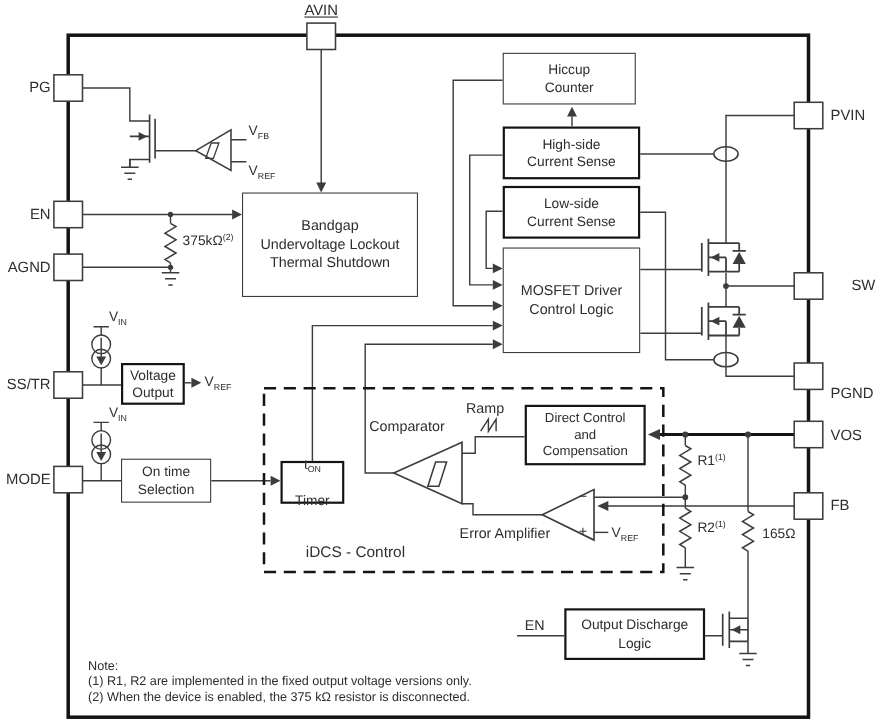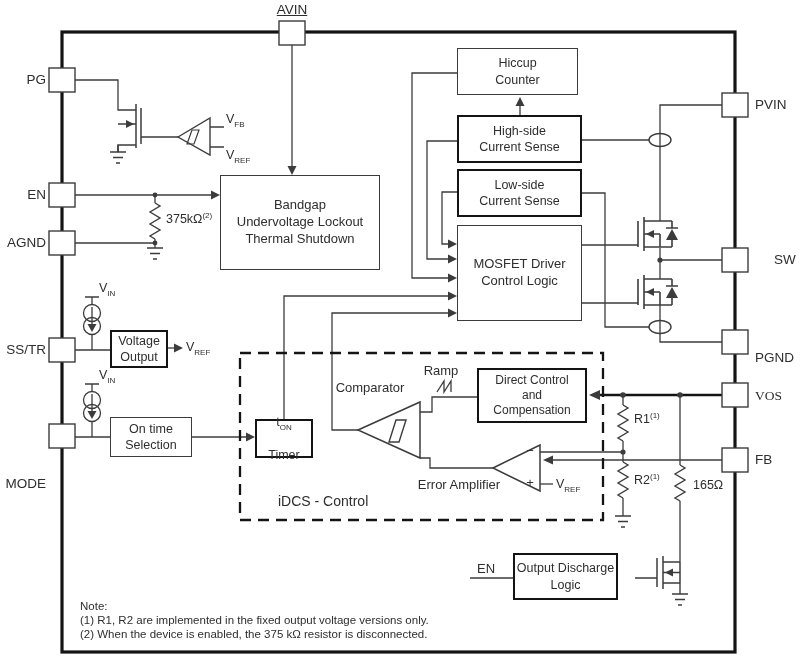--- a/index.html
+++ b/index.html
@@ -205,25 +205,25 @@
     <rect x="722" y="383" width="26" height="24"></rect>
     <rect x="722" y="448" width="26" height="24"></rect>
   </g>
 </svg>
 
 <div class="lab pinlab ctr" style="left:270px;top:2px;width:44px;text-decoration:underline;">AVIN</div>
 <div class="lab pinlab rgt" style="left:2px;top:72px;width:44px;">PG</div>
 <div class="lab pinlab rgt" style="left:2px;top:187px;width:44px;">EN</div>
 <div class="lab pinlab rgt" style="left:2px;top:235px;width:44px;">AGND</div>
 <div class="lab pinlab rgt" style="left:2px;top:342px;width:44px;">SS/TR</div>
-<div class="lab pinlab rgt" style="left:2px;top:428px;width:44px;margin-top:48px;">MODE</div>
+<div class="lab pinlab rgt" style="left:2px;top:428px;width:44px;">MODE</div>
 <div class="lab pinlab" style="left:755px;top:97px;">PVIN</div>
 <div class="lab pinlab" style="left:738px;top:252px;margin-left:36px;">SW</div>
 <div class="lab pinlab" style="left:755px;top:334px;margin-top:16px;">PGND</div>
-<div class="lab pinlab" style="left:755px;top:388px;font-family:Liberation Serif, serif;">VOS</div>
+<div class="lab pinlab" style="left:755px;top:388px;">VOS</div>
 <div class="lab pinlab" style="left:755px;top:452px;">FB</div>
 
 <div class="block" style="left:457px;top:48px;width:121px;height:47px;">Hiccup
 Counter</div>
 <div class="block bold" style="left:457px;top:115px;width:125px;height:48px;">High-side
 Current Sense</div>
 <div class="block bold" style="left:457px;top:169px;width:125px;height:48px;">Low-side
 Current Sense</div>
 <div class="block" style="left:457px;top:225px;width:125px;height:96px;font-size:13px;">MOSFET Driver
 Control Logic</div>
@@ -236,21 +236,21 @@
 Selection</div>
 <div class="block bold" style="left:255px;top:419px;width:58px;height:39px;">
   <div>
     <div><span>t</span><sub class="sb">ON</sub></div>
     <div>Timer</div>
   </div>
 </div>
 <div class="block bold" style="left:477px;top:368px;width:110px;height:55px;font-size:12px;line-height:1.25;">Direct Control
 and
 Compensation</div>
-<div class="block bold" style="left:513px;top:553px;width:105px;height:47px;">Output Discharge
+<div class="block bold" style="left:513px;top:553px;width:128px;height:47px;">Output Discharge
 Logic</div>
 
 <div class="lab ctr" style="left:322px;top:381px;width:96px;font-size:13px;">Comparator</div>
 <div class="lab ctr" style="left:418px;top:364px;width:46px;font-size:13px;">Ramp</div>
 <div class="lab ctr" style="left:405px;top:478px;width:108px;font-size:13px;">Error Amplifier</div>
 <div class="lab" style="left:257px;top:493px;font-size:14px;padding-left:21px;">iDCS - Control</div>
 <div class="lab ctr" style="left:470px;top:562px;width:32px;font-size:13px;">EN</div>
 
 <div class="lab" style="left:226px;top:112px;"><span>V</span><sub class="sb">FB</sub></div>
 <div class="lab" style="left:226px;top:148px;"><span>V</span><sub class="sb">REF</sub></div>

